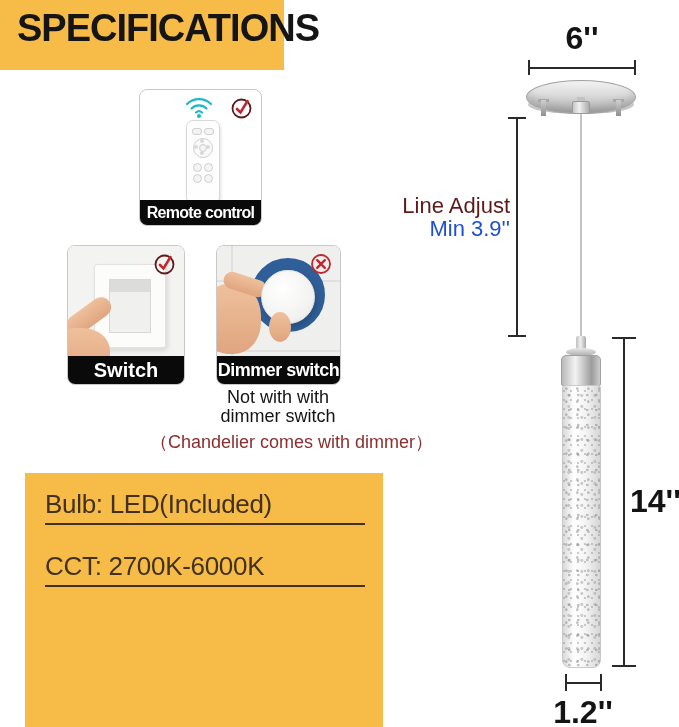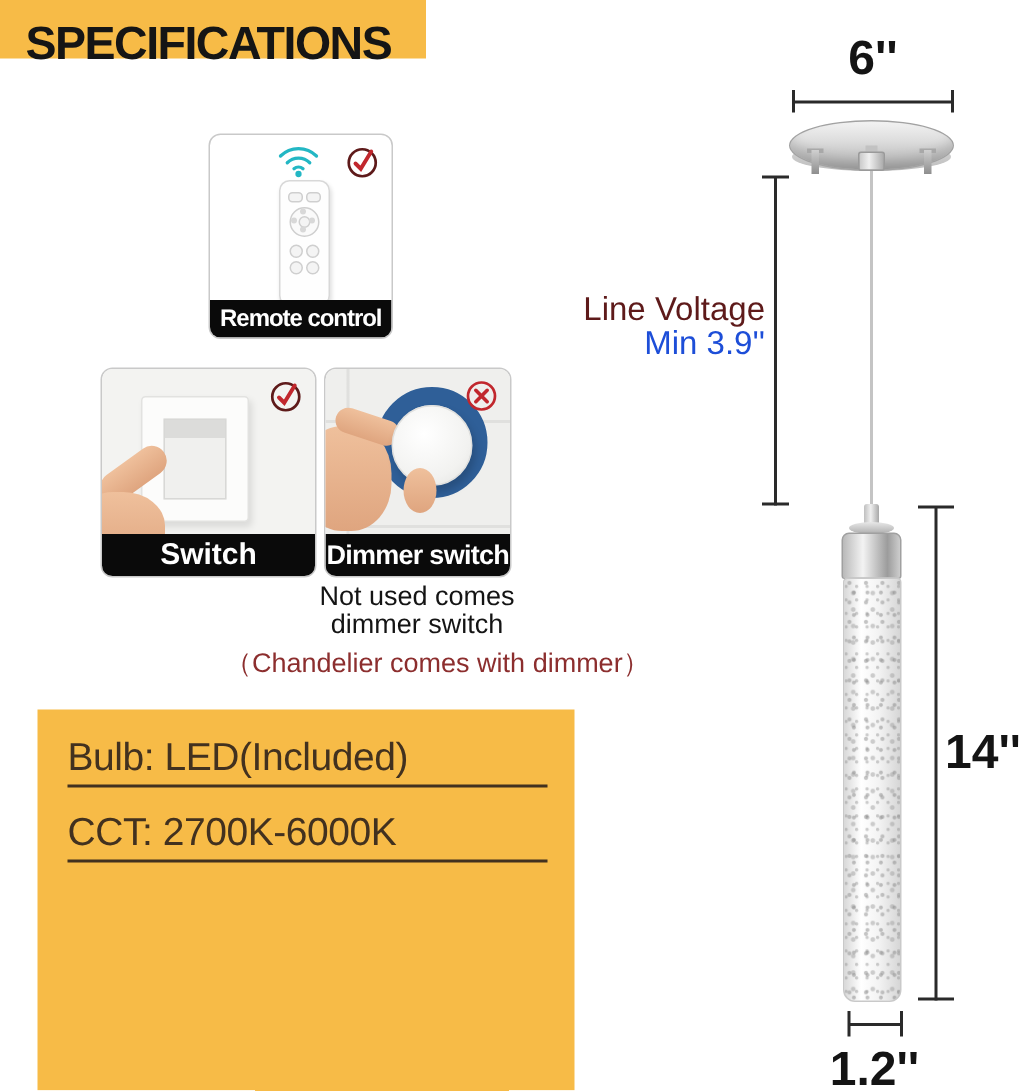--- a/index.html
+++ b/index.html
@@ -4,29 +4,29 @@
 <style>
   html,body{margin:0;padding:0;background:#fff;}
   #canvas{
     position:relative;width:679px;height:727px;overflow:hidden;background:#fff;
     font-family:"Liberation Sans","DejaVu Sans",sans-serif;
   }
   .abs{position:absolute;}
 
   
   .spec-header{
-    left:0;top:0;width:284px;height:39px;background:var(--accent_yellow);
-    color:#151515;font-size:31px;font-weight:700;letter-spacing:-1px;
+    left:0;top:0;width:284px;height:70px;background:var(--accent_yellow);
+    color:#151515;font-size:38px;font-weight:700;letter-spacing:-1px;
     line-height:57px;padding-left:17px;box-sizing:border-box;
   }
 
   
   .card{background:#fff;border:1px solid #C9C9C9;border-radius:8px;box-sizing:border-box;overflow:hidden;padding-left:23px;}
   .card-remote{left:139px;top:89px;width:123px;height:137px;}
-  .card-switch{left:67px;top:245px;width:144px;height:140px;}
+  .card-switch{left:67px;top:245px;width:118px;height:140px;}
   .card-dimmer{left:216px;top:245px;width:125px;height:140px;}
   .card-bar{
     position:absolute;left:0;right:0;bottom:0;background:var(--bar_black);
     color:#fff;text-align:center;font-weight:700;
   }
   .bar-remote{height:25px;line-height:25px;font-size:16px;letter-spacing:-0.7px;}
   .bar-switch{height:28px;line-height:28px;font-size:20px;}
   .bar-dimmer{height:28px;line-height:28px;font-size:18px;letter-spacing:-0.5px;}
   .mark-icon{position:absolute;top:6px;right:7px;width:24px;height:24px;}
   .ck-circle{fill:none;stroke:var(--maroon_dark);stroke-width:1.8px;}
@@ -89,21 +89,21 @@
     left:150px;top:430px;width:270px;text-align:center;white-space:nowrap;
     color:var(--maroon_bright);font-size:18px;
   }
 
   
   .spec-box{
     left:25px;top:473px;width:358px;height:254px;background:var(--accent_yellow);
     box-sizing:border-box;padding-top:6px;
   }
   .spec-row{
-    margin:0 18px 4px 20px;height:46px;border-bottom:2px solid var(--spec_text);
+    margin:0 18px 16px 20px;height:46px;border-bottom:2px solid var(--spec_text);
     display:flex;align-items:flex-end;padding-bottom:3px;box-sizing:border-box;
     color:var(--spec_text);font-size:26px;letter-spacing:-0.3px;
   }
 
   
   .mline{background:var(--measure_black);}
   .mlabel{color:#141414;}
   .lbl-canopy-w{left:541px;top:20px;width:82px;text-align:center;font-size:32px;font-weight:600;}
   .lbl-height{left:630px;top:483px;font-size:32px;font-weight:600;}
   .lbl-diam{left:543px;top:694px;width:80px;text-align:center;font-size:32px;font-weight:600;}
@@ -211,21 +211,21 @@
       <div class="abs skin dimmer-thumb"></div>
     </div>
     <svg class="mark-icon" viewBox="0 0 24 24">
       <circle class="x-circle" cx="12" cy="12" r="9"></circle>
       <path class="x-mark" d="M8.2 8.2 L15.8 15.8 M15.8 8.2 L8.2 15.8"></path>
     </svg>
     <div class="card-bar bar-dimmer">Dimmer switch</div>
   </div>
 
   <div class="abs note-main">
-    <div>Not used comes</div>
+    <div>Not with with</div>
     <div>dimmer switch</div>
   </div>
   <div class="abs note-sub">（Chandelier comes with dimmer）</div>
 
   <div class="abs spec-box">
     <div class="spec-row">Bulb: LED(Included)</div>
     <div class="spec-row">CCT: 2700K-6000K</div>
   </div>
 
   <div class="abs mlabel lbl-canopy-w">6''</div>
@@ -237,21 +237,21 @@
   <div class="abs canopy-rim"></div>
   <div class="abs canopy-disk"></div>
   <div class="abs screw-collar" style="left:538px;top:99px;"></div>
   <div class="abs screw" style="left:541px;top:100px;"></div>
   <div class="abs screw-collar" style="left:613px;top:99px;"></div>
   <div class="abs screw" style="left:616px;top:100px;"></div>
   <div class="abs canopy-nut"></div>
   <div class="abs canopy-connector"></div>
 
   <div class="abs line-adjust-block">
-    <div class="la-title">Line Voltage</div>
+    <div class="la-title">Line Adjust</div>
     <div class="la-minmax">Min 3.9''</div>
   </div>
   <div class="abs mline" style="left:516px;top:118px;width:2px;height:219px;"></div>
   <div class="abs mline" style="left:508px;top:117px;width:18px;height:2px;"></div>
   <div class="abs mline" style="left:508px;top:335px;width:18px;height:2px;"></div>
 
   <div class="abs socket-stem"></div>
   <div class="abs socket-flare"></div>
   <div class="abs socket-cap"></div>
   <div class="abs tube"></div>

